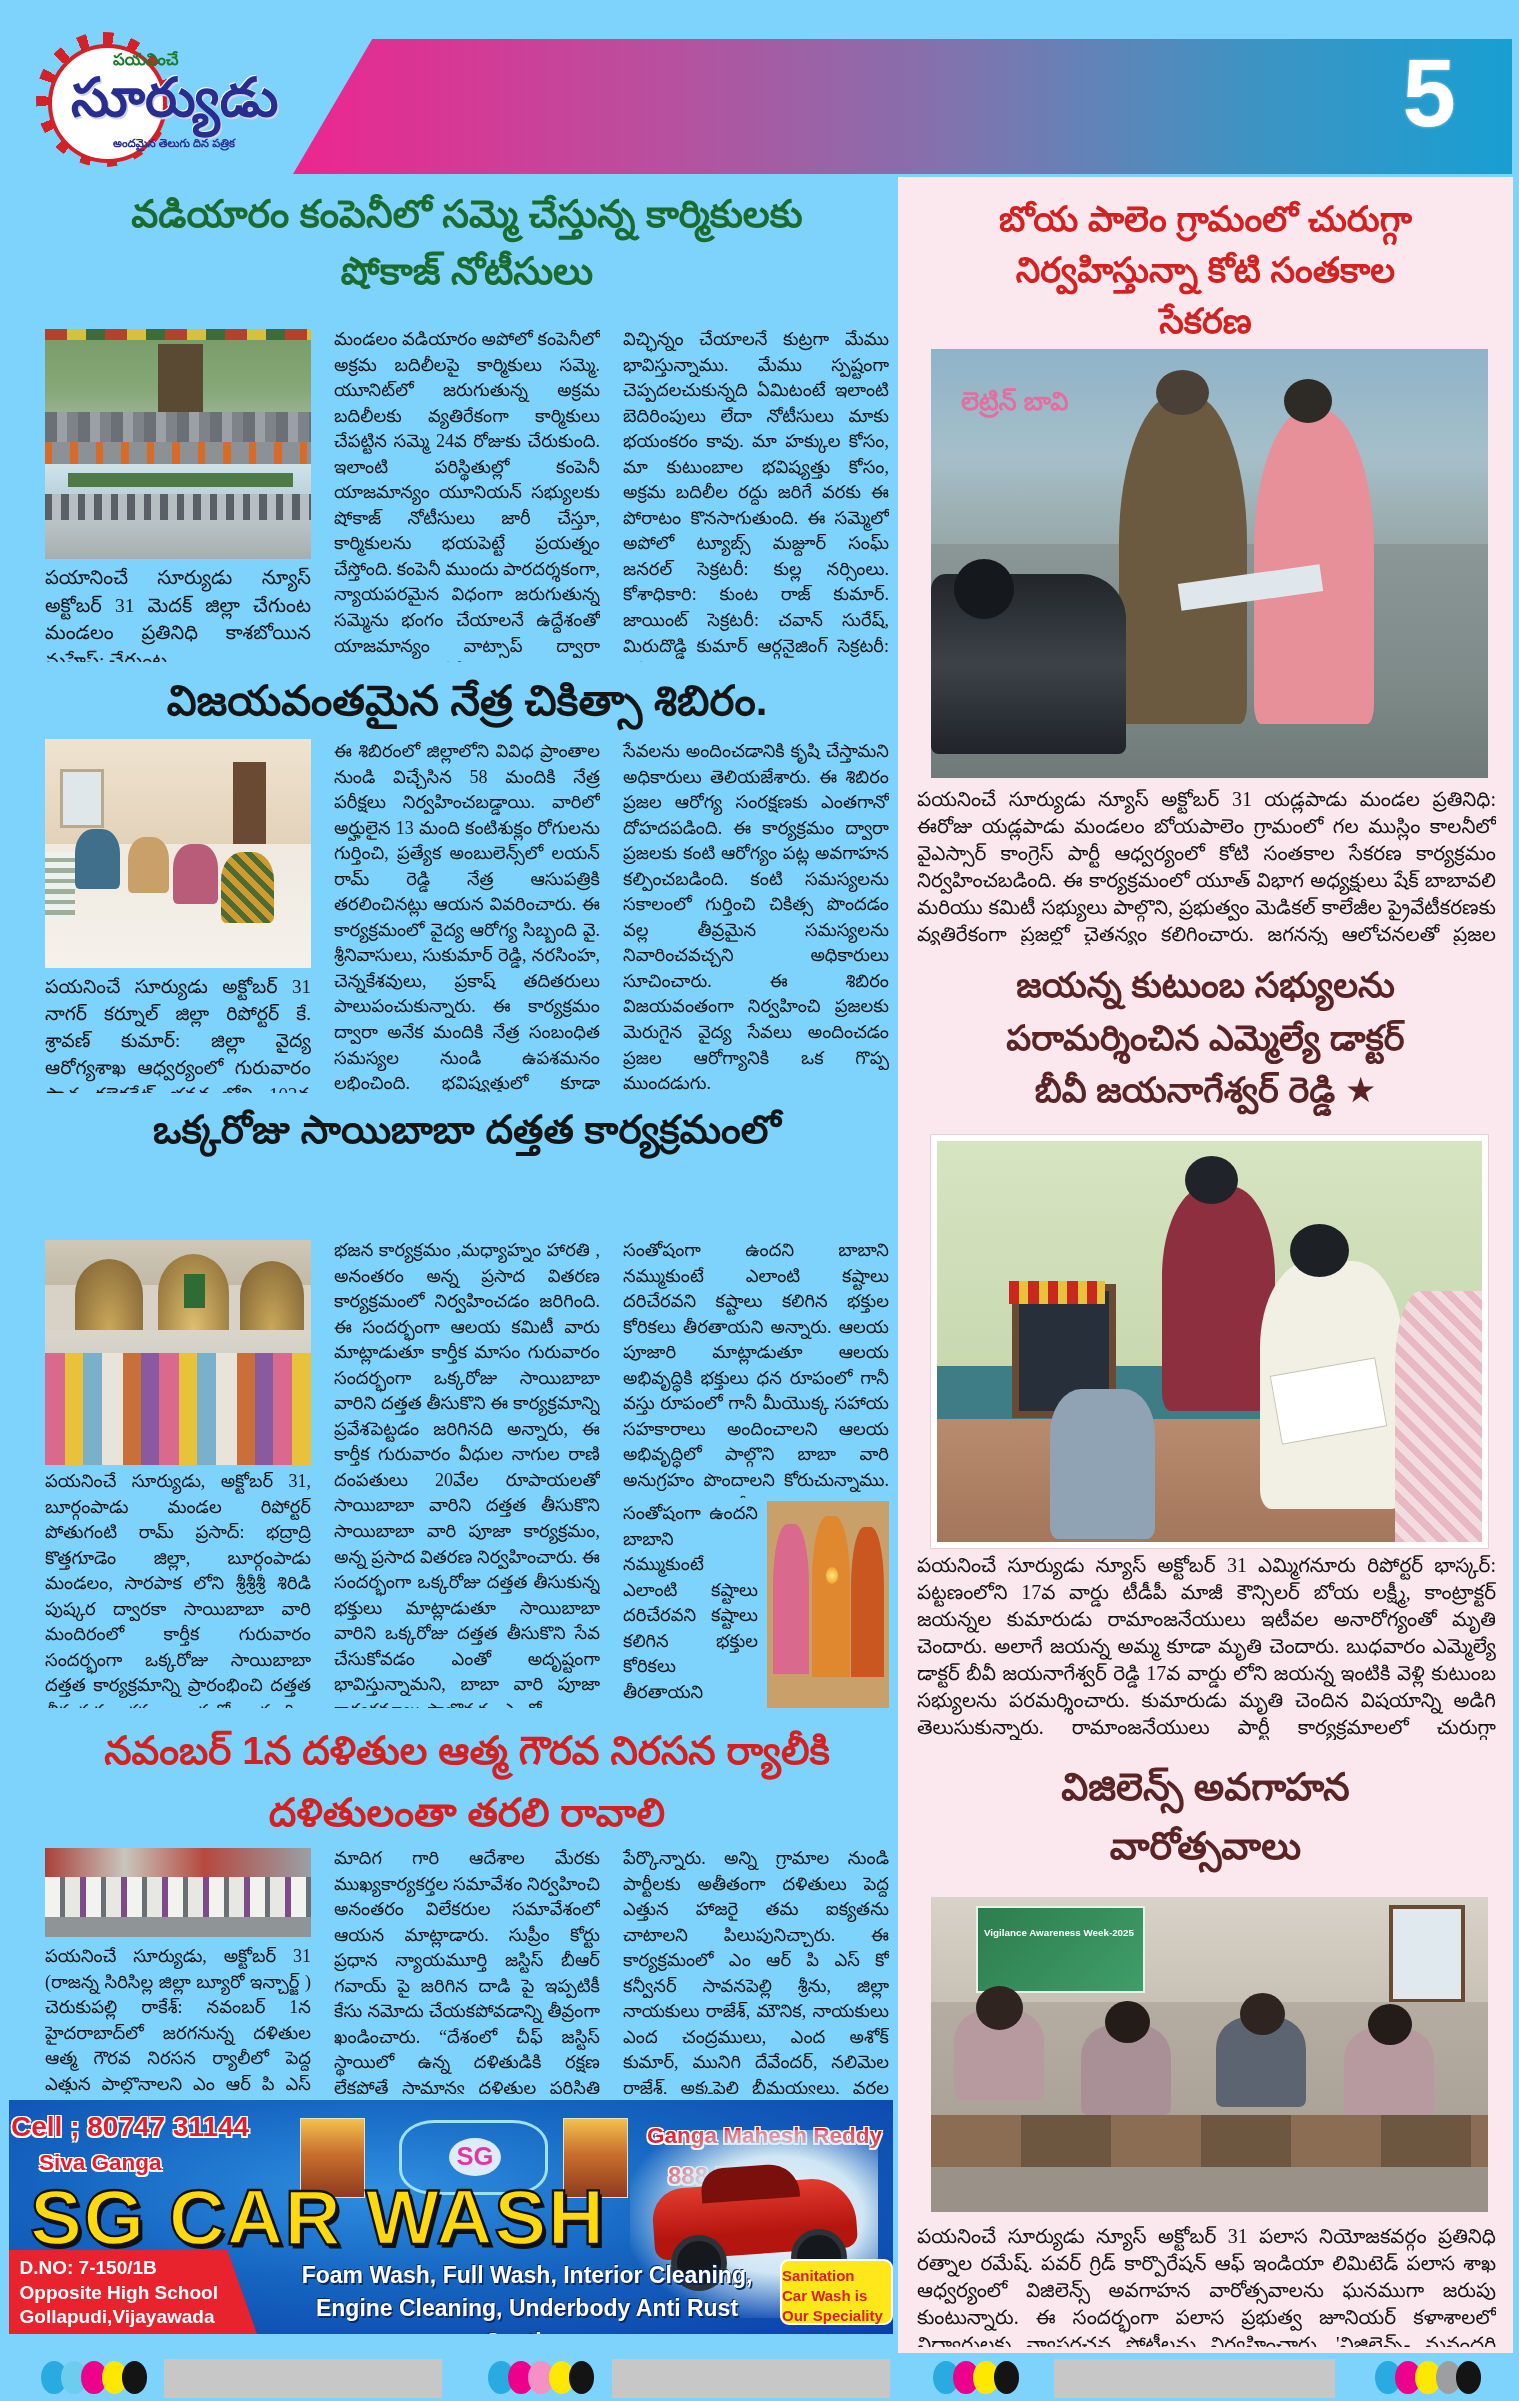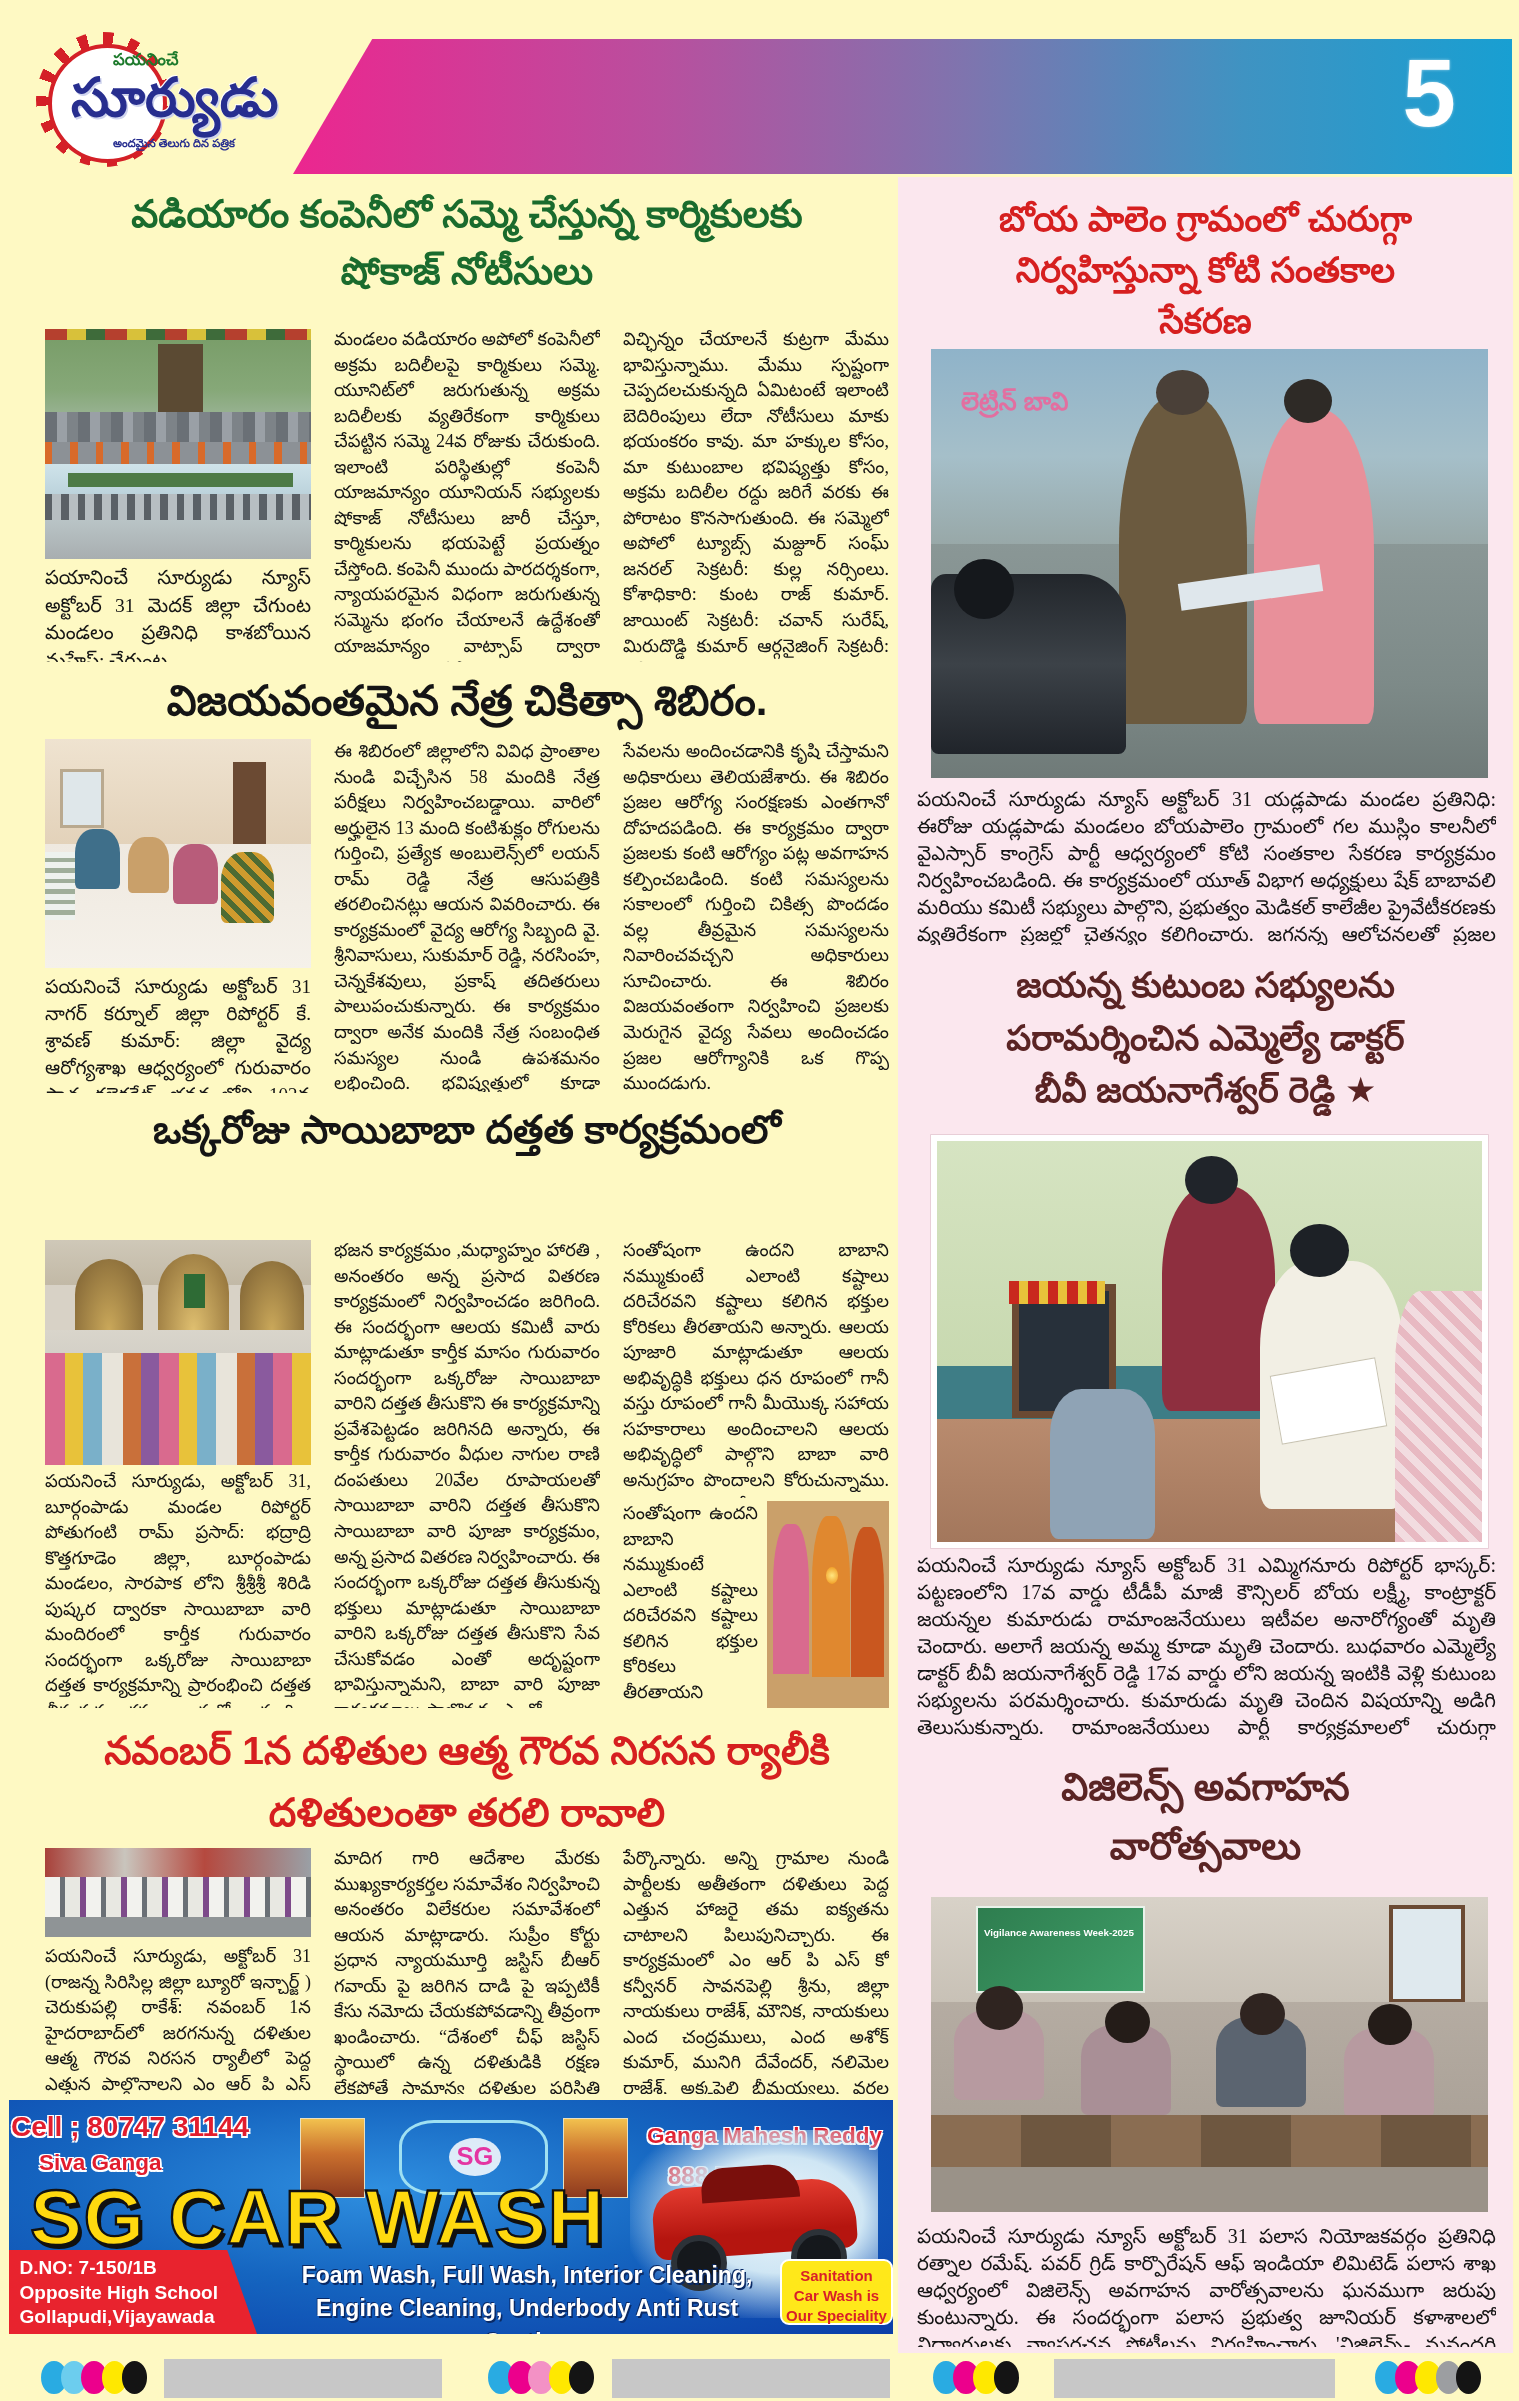--- a/index.html
+++ b/index.html
@@ -1,16 +1,16 @@
 <!DOCTYPE html>
 <html style="font-size:12px"><head>
 <meta charset="utf-8">
 <style>
   html,body{margin:0;padding:0;background:#ffffff;}
-  .page{position:relative;width:1520px;height:2401px;background:#fef9c3;overflow:hidden;
+  .page{position:relative;width:1520px;height:2401px;background:#7dd3fc;overflow:hidden;
         font-family:"Liberation Sans","DejaVu Sans",sans-serif;color:#111;}
   .abs{position:absolute;}
   
   .banner{position:absolute;left:293px;top:39px;width:1219px;height:135px;
           background:linear-gradient(90deg,#ec268f 0%,#b94f9e 30%,#7f74ae 55%,#3f93c2 78%,#189fd2 100%);
           clip-path:polygon(6.5% 0,100% 0,100% 100%,0 100%);}
   .pageno{position:absolute;right:56px;top:6px;color:#ffffff;font-size:96px;font-weight:bold;line-height:1;
           text-shadow:0 0 3px rgba(255,255,255,.6);}
   .sun{position:absolute;left:36px;top:31.5px;width:135px;height:135px;border-radius:50%;
        background:repeating-conic-gradient(#d42027 0 9deg,rgba(212,32,39,0) 9deg 24deg);}
@@ -37,21 +37,21 @@
   .ad{position:absolute;left:9px;top:2100px;width:884px;height:234px;
       background:radial-gradient(ellipse at 42% 38%,#2f8fe0 0%,#1565c0 45%,#0b3ea8 100%);overflow:hidden;}
   .ad .red-outline{color:#e11d2e;font-weight:bold;text-shadow:1.5px 1.5px 0 #ffffff,-1.5px -1.5px 0 #ffffff,1.5px -1.5px 0 #ffffff,-1.5px 1.5px 0 #ffffff;}
   .ad-title{position:absolute;left:21px;top:72px;width:750px;font-size:78px;font-weight:bold;letter-spacing:1.5px;
             color:#ffd90f;-webkit-text-stroke:2.3px #111;text-shadow:3px 3.8px 0 #101010;white-space:nowrap;}
   .addr{position:absolute;left:0;top:150px;width:248px;height:84px;background:#e8232e;
         clip-path:polygon(0 0,88% 0,100% 100%,0 100%);color:#fff;font-weight:bold;font-size:19px;line-height:1.3;padding:6px 0 0 10.5px;box-sizing:border-box;}
   .services{position:absolute;left:263px;top:159px;width:510px;text-align:center;color:#ffffff;font-weight:bold;font-size:23px;line-height:1.45;
             text-shadow:1.5px 1.5px 0 #0a2a66,-0.8px -0.8px 0 #0a2a66;}
   .sanbadge{position:absolute;left:771px;top:159px;width:113px;height:66px;background:#ffe81a;border:2.3px solid #fff;border-radius:9px;
-            color:#d81f2a;font-weight:bold;text-align:center;font-size:15px;line-height:1.35;padding-top:4.5px;box-sizing:border-box;}
+            color:#d81f2a;font-weight:bold;font-size:15px;line-height:1.35;padding-top:4.5px;box-sizing:border-box;}
   .deity{position:absolute;width:63px;height:78px;background:linear-gradient(180deg,#f2c14e 0%,#c96f2d 45%,#8e3b1f 100%);border:1.5px solid #e8e0c0;}
   .carlogo{position:absolute;left:390px;top:19.5px;width:143px;height:69px;border:3px solid #9fe0f2;border-radius:35px/25.5px;}
   .carlogo span{position:absolute;left:47px;top:15px;color:#e435a2;font-size:25.5px;font-weight:bold;background:rgba(255,255,255,.85);border-radius:50%;padding:4.5px 7.5px;}
   .redcar{position:absolute;left:621px;top:30px;width:248px;height:188px;
           background:radial-gradient(ellipse at 60% 45%,#eef6fb 0%,#cfe6f4 40%,rgba(207,230,244,0) 75%);}
   .carbody{position:absolute;left:22.5px;top:53px;width:203px;height:71px;background:linear-gradient(180deg,#e33b2f 0%,#b5150f 70%);border-radius:31.5px 45px 13.5px 13.5px;transform:rotate(-4deg);}
   .wheel{position:absolute;width:44px;height:44px;background:#15181c;border-radius:50%;border:6px solid #2c3238;}
   
   .dots{position:absolute;height:35px;display:flex;}
   .dot{width:25.5px;height:33px;border-radius:50%;margin-right:-5.3px;}

